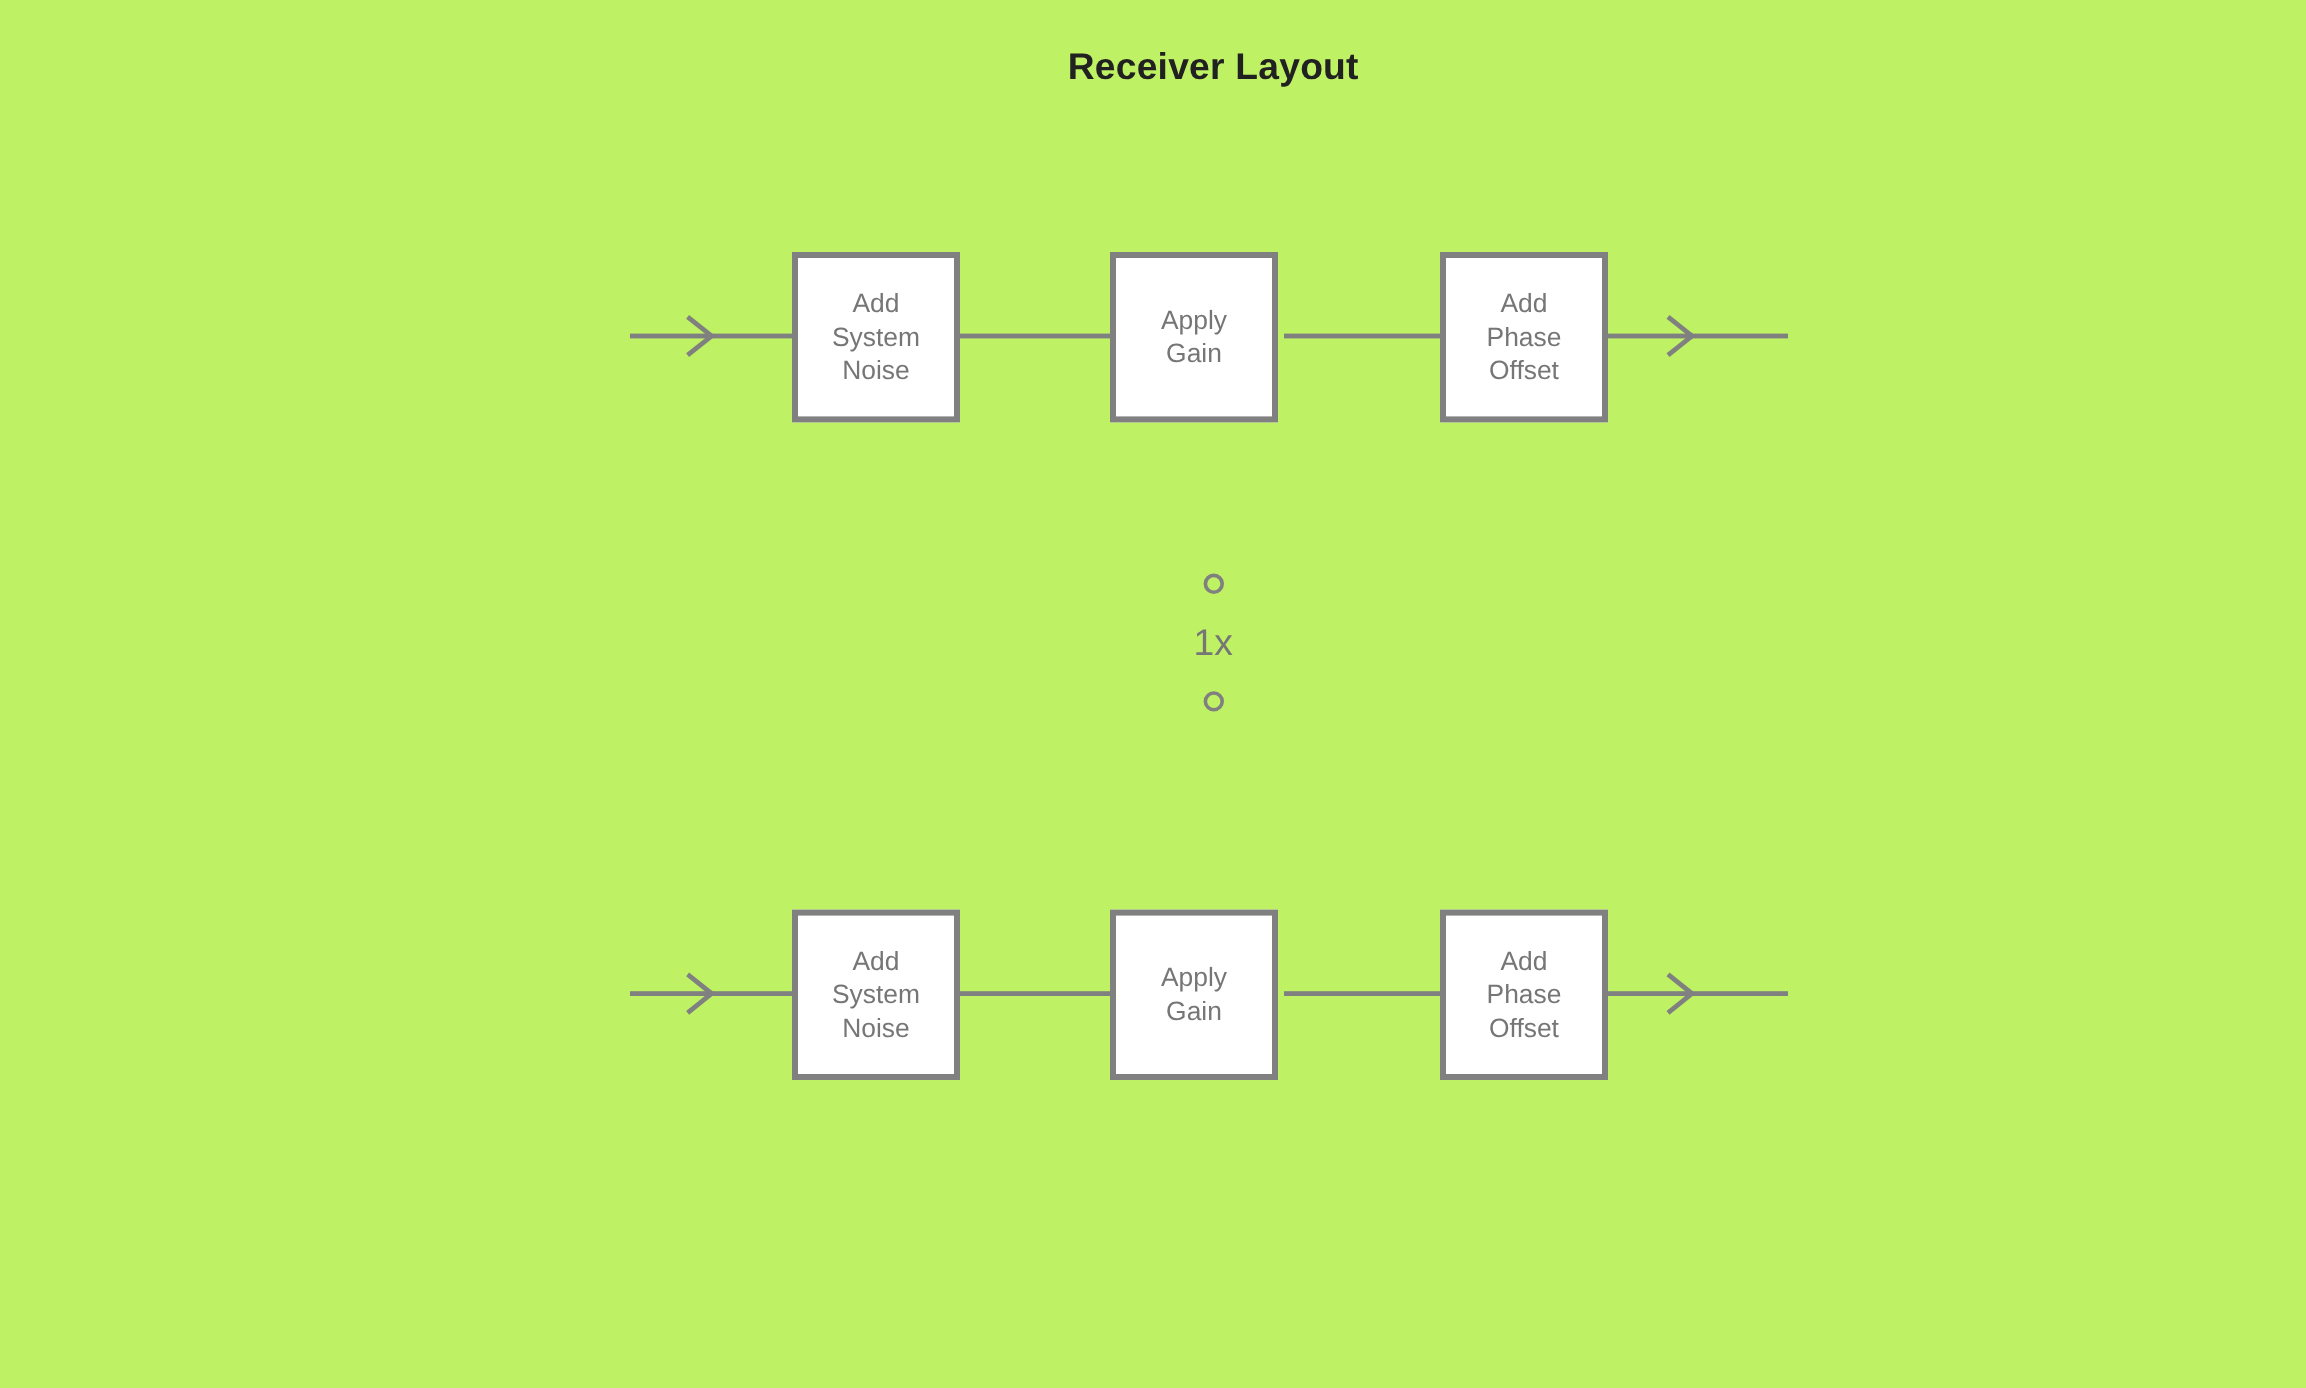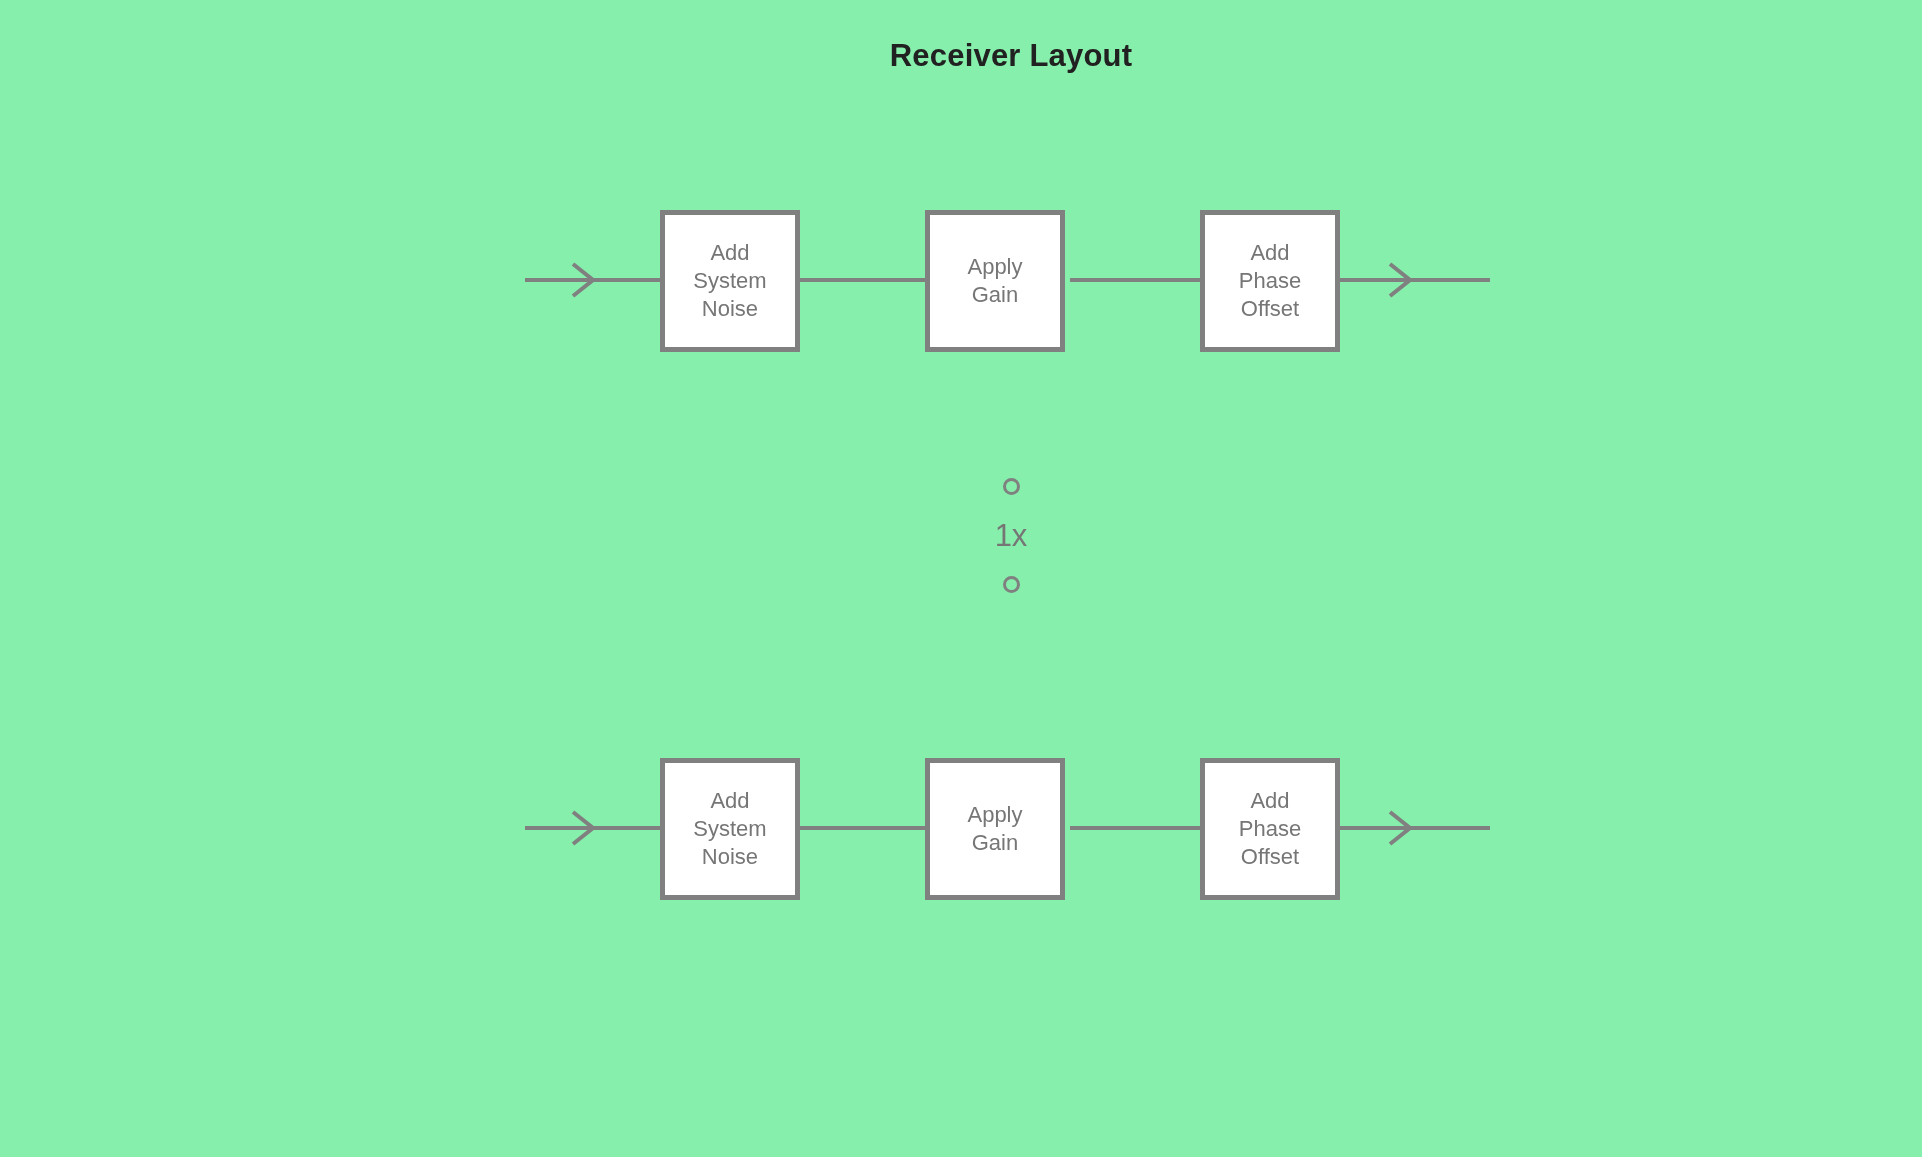--- a/index.html
+++ b/index.html
@@ -15,21 +15,21 @@
     overflow: hidden;
     font-family: "Liberation Sans", sans-serif;
     -webkit-font-smoothing: antialiased;
   }
 
   #stage {
     position: absolute;
     left: 0; top: 0;
     width: 1922px;
     height: 1157px;
-    background: #86efac;
+    background: #bef264;
   }
 
   
   .diagram-title {
     position: absolute;
     left: 0;
     top: 38px;
     width: 2022px;
     text-align: center;
     font-size: 31px;

